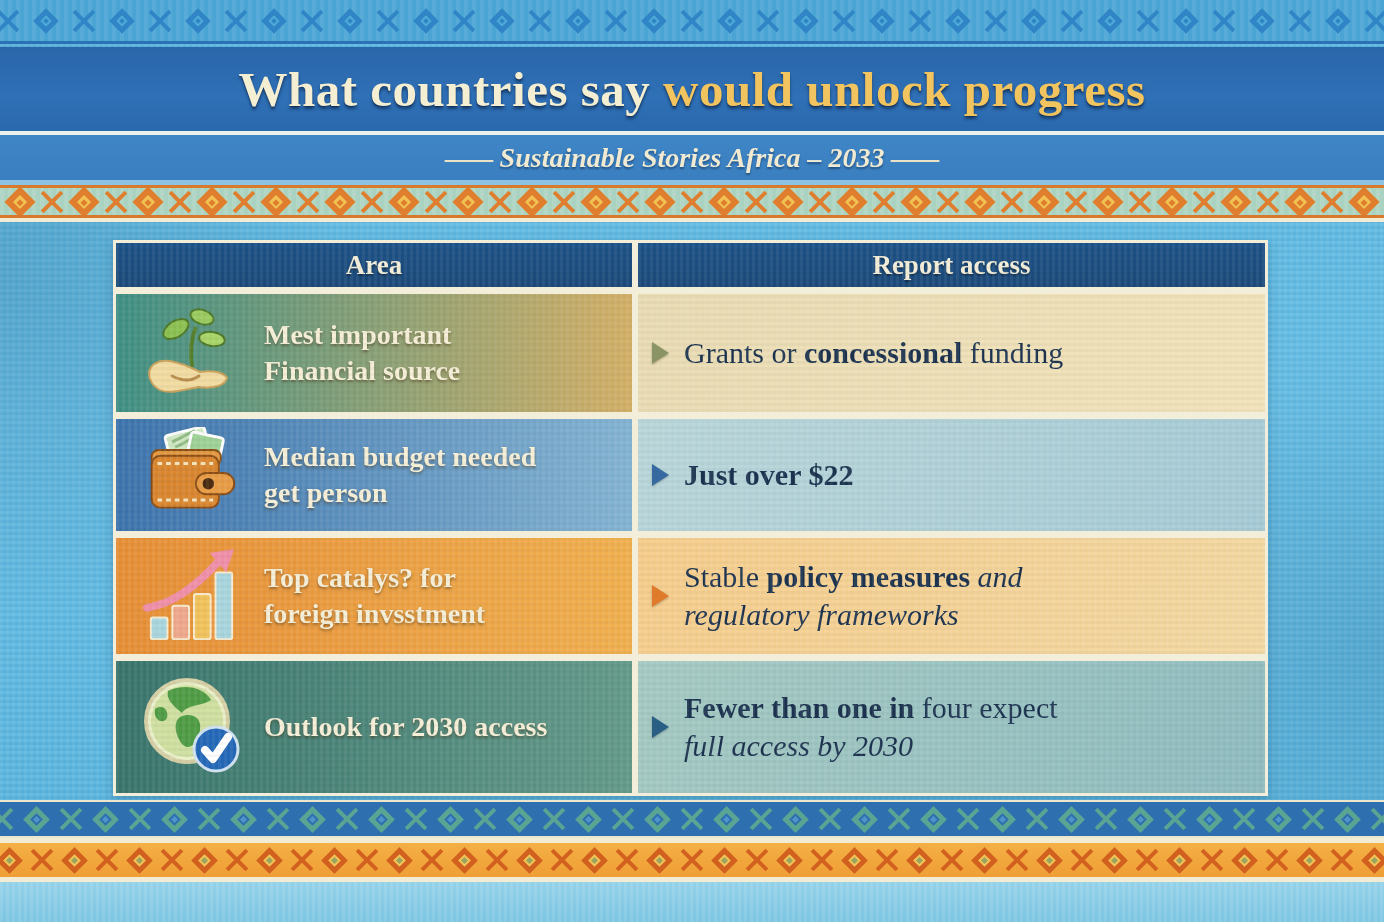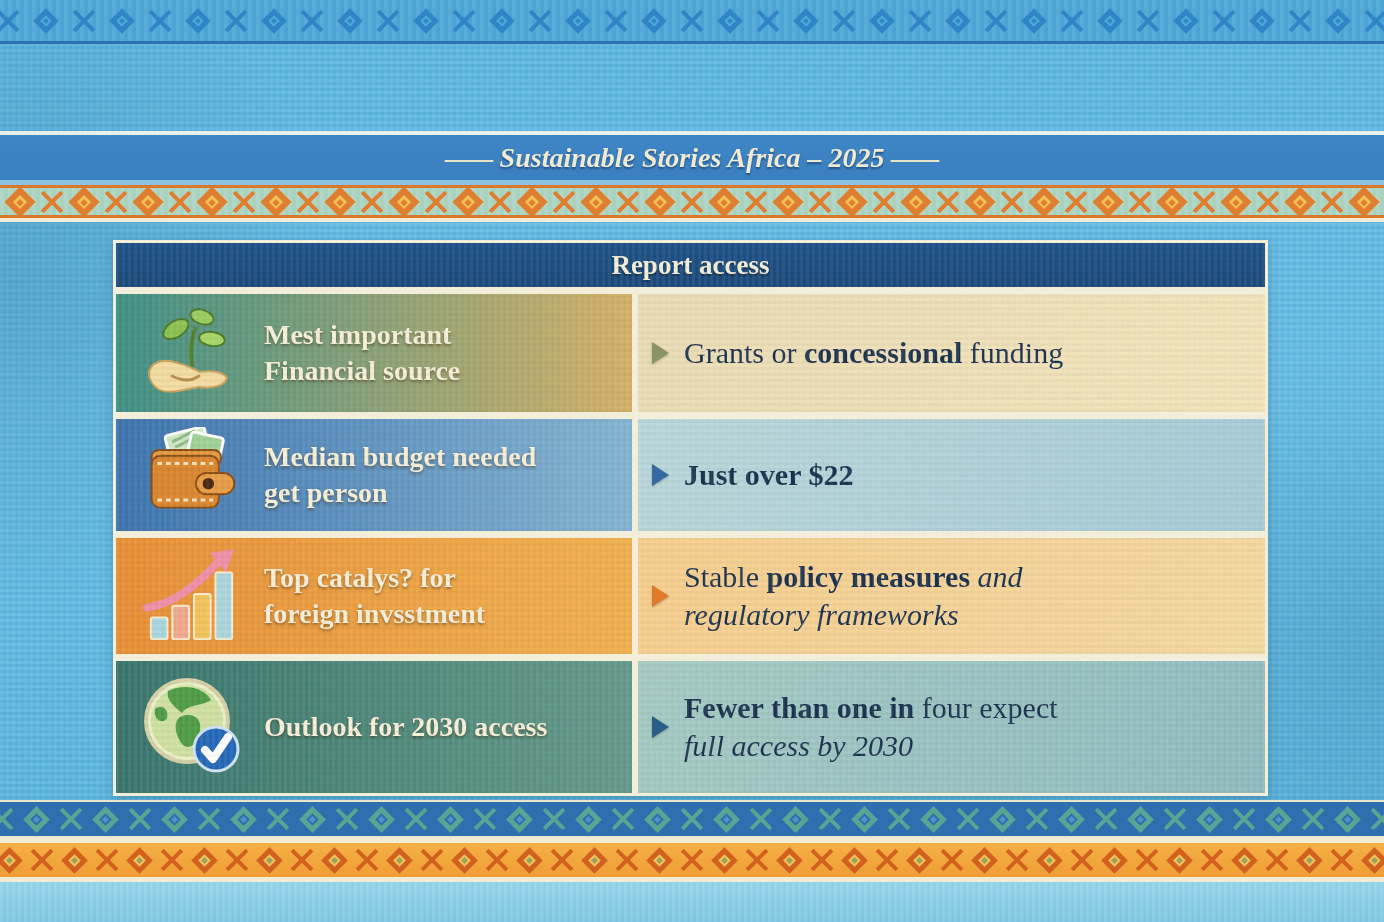--- a/index.html
+++ b/index.html
@@ -124,25 +124,28 @@
       <span class="dia"></span>
       <span class="xmark"></span>
       <span class="dia"></span>
       <span class="xmark"></span>
       <span class="dia"></span>
       <span class="xmark"></span>
       <span class="dia"></span>
       <span class="xmark"></span>
     </div>
 
+  <div class="band band-title">
+    <div class="title"><span class="t1">What countries say </span><span class="t2">would unlock progress</span></div>
+  </div>
   <div class="line-w1"></div>
 
   <div class="band band-sub">
     <span class="sub-dash">—</span>
-    <span class="subtitle">Sustainable Stories Africa – 2025</span>
+    <span class="subtitle">Sustainable Stories Africa – 2033</span>
     <span class="sub-dash">—</span>
   </div>
   <div class="strip-lb"></div>
 
   <div class="band band-orange-top">
       <span class="dia"></span>
       <span class="xmark"></span>
       <span class="dia"></span>
       <span class="xmark"></span>
       <span class="dia"></span>
@@ -182,20 +185,21 @@
       <span class="dia"></span>
       <span class="xmark"></span>
       <span class="dia"></span>
       <span class="xmark"></span>
       <span class="dia"></span>
     </div>
   <div class="line-c1"></div>
 
   <div class="table">
     <div class="trow">
+      <div class="hcell c-area cell">Area</div>
       <div class="hcell c-find cell">Report access</div>
     </div>
 
     <div class="trow r0" style="--af: #3f9085; --at: #d4b067; --ff: #e9dcb4; --ft: #f2e3ba; --arrow: #8b9464;">
       <div class="cell c-area acell">
         <div class="icon-box">
           <svg width="104" height="100" viewBox="0 0 100 100">
             <path d="M50 64 C48 50 48 38 54 24" stroke="#55802c" stroke-width="4" fill="none"></path>
             <ellipse cx="34" cy="26" rx="14" ry="8" fill="#8cc152" stroke="#4e7a28" stroke-width="2" transform="rotate(-32 34 26)"></ellipse>
             <ellipse cx="60" cy="14" rx="12" ry="7" fill="#9ccb60" stroke="#4e7a28" stroke-width="2" transform="rotate(18 60 14)"></ellipse>

